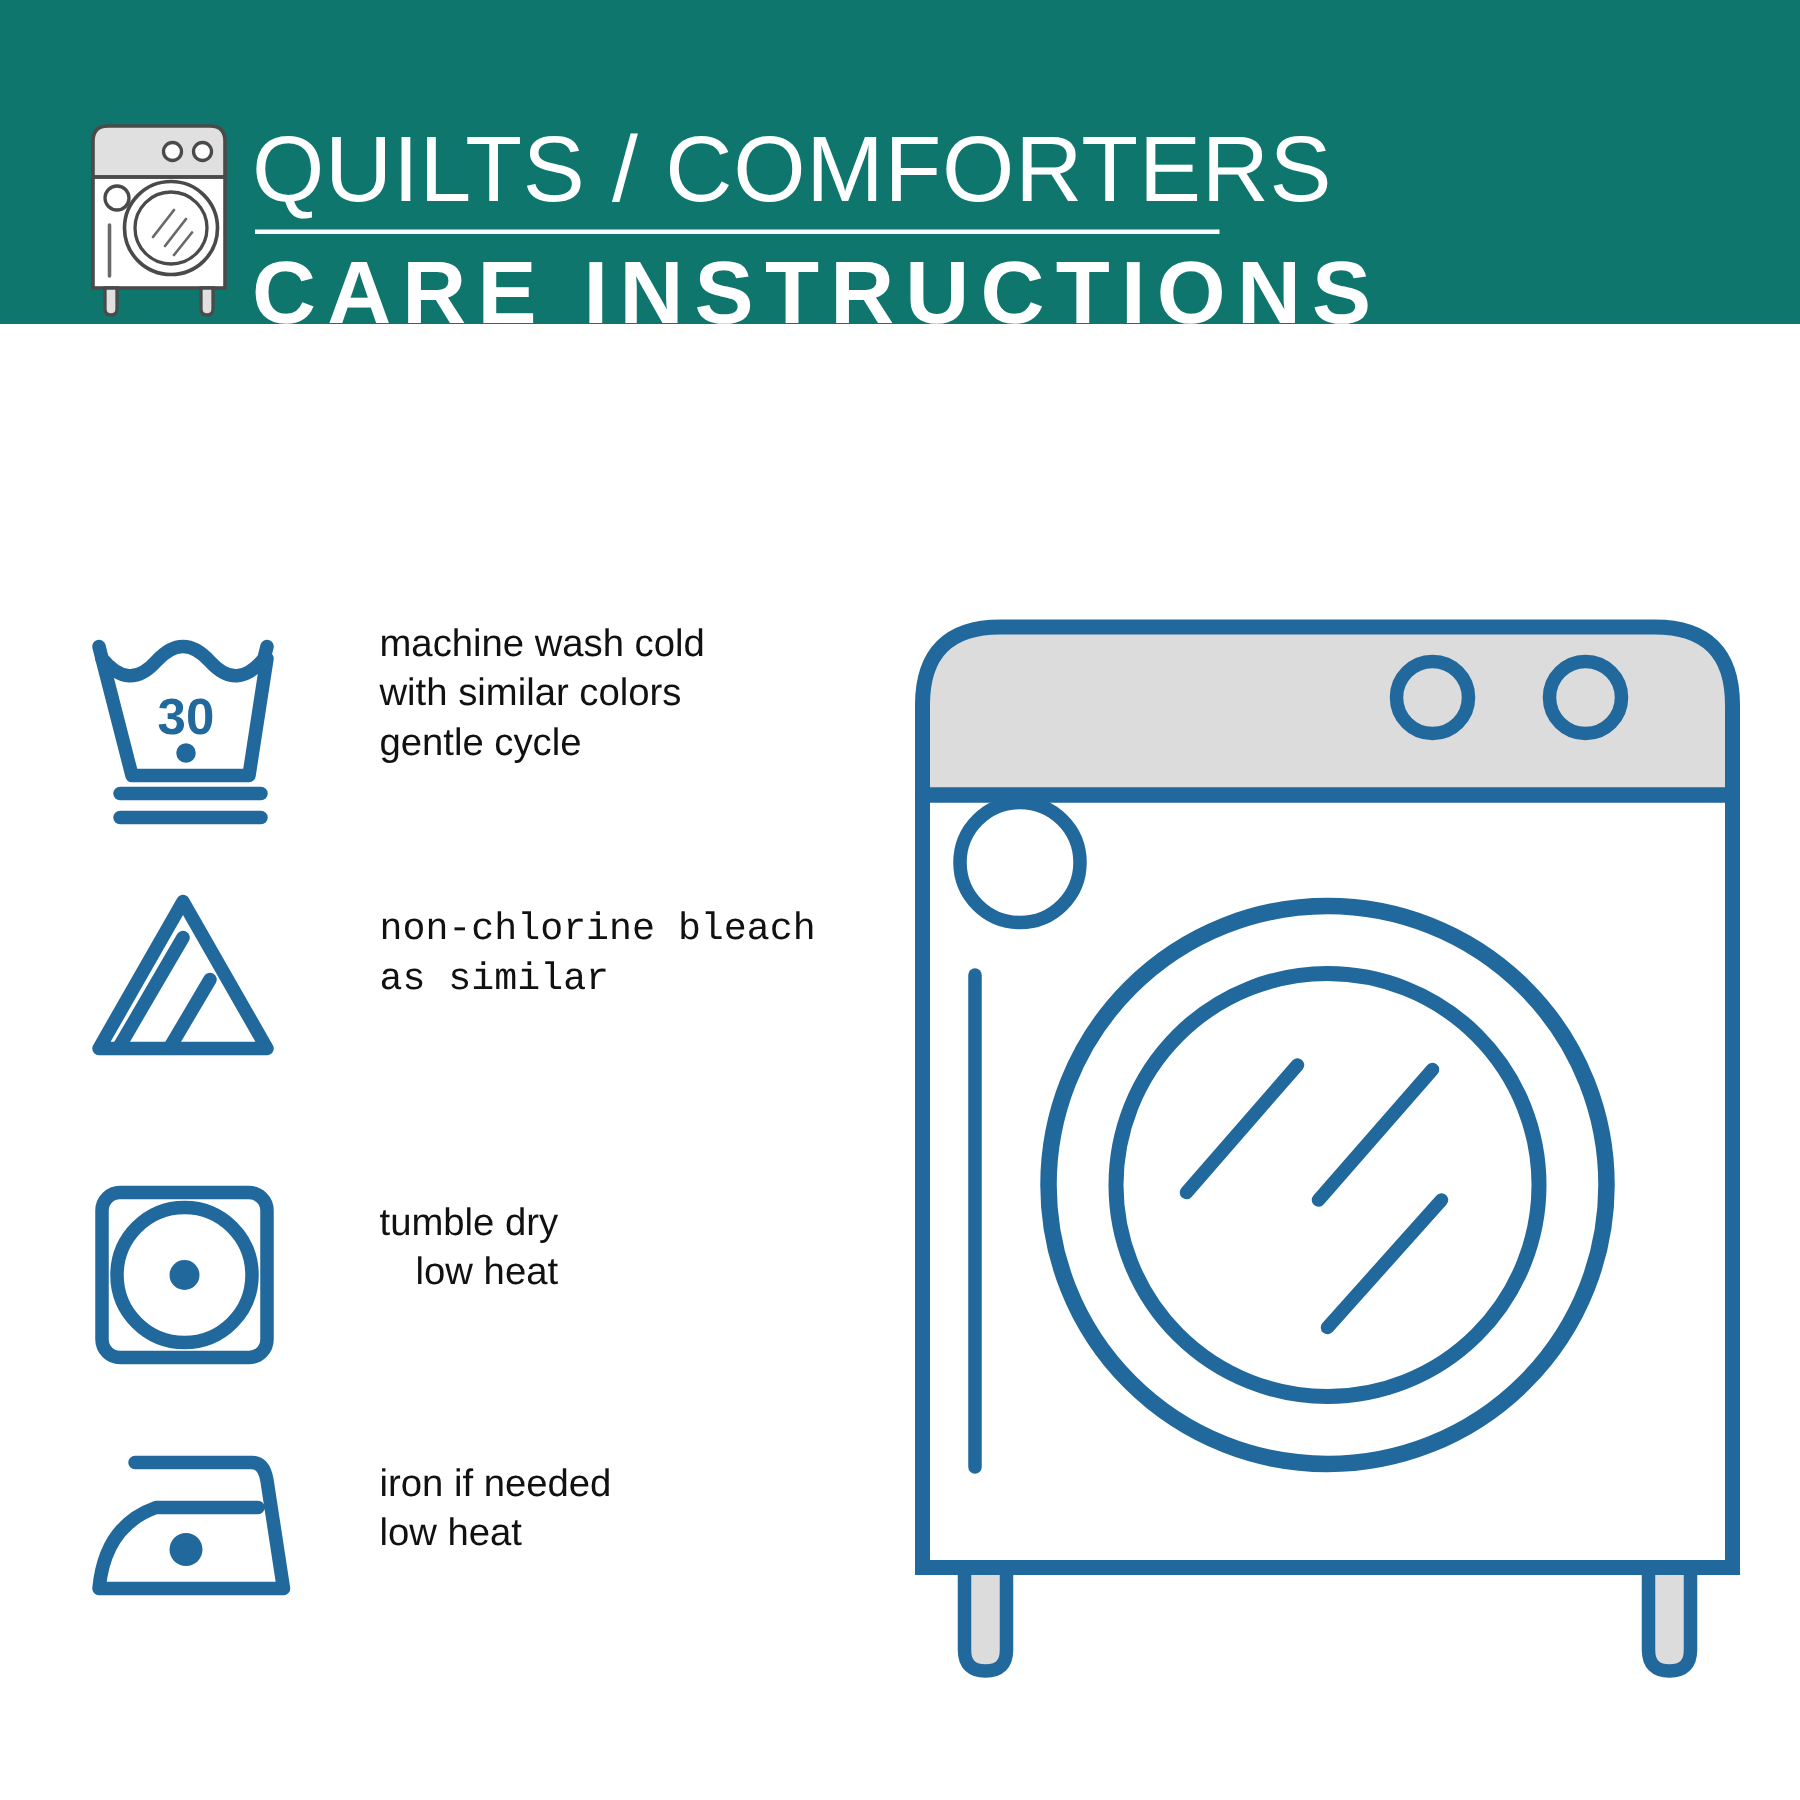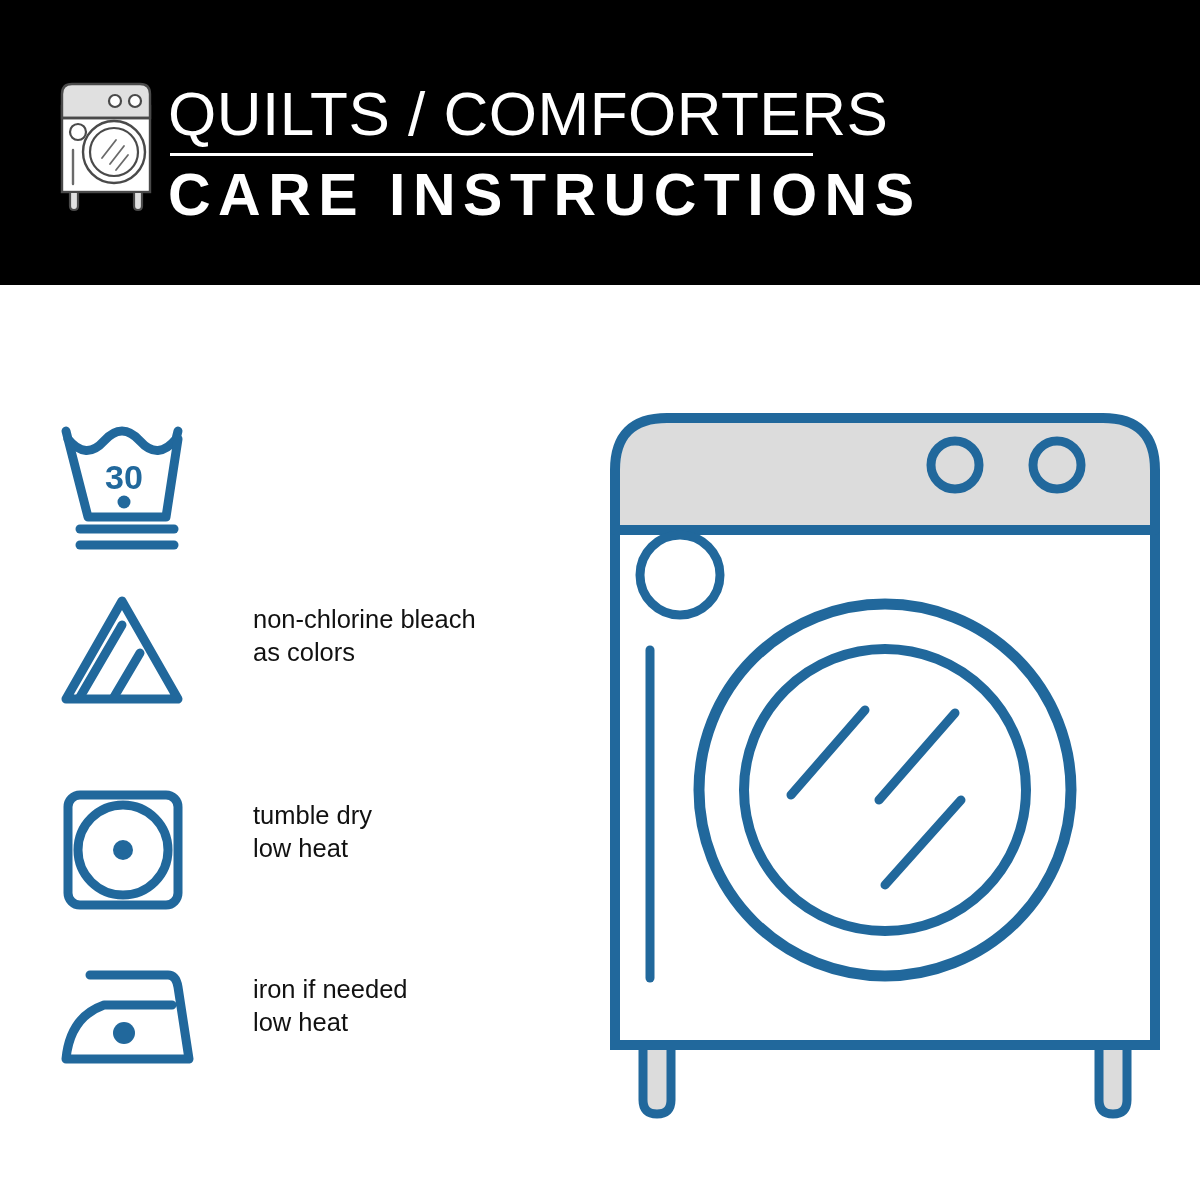--- a/index.html
+++ b/index.html
@@ -7,22 +7,22 @@
     width:1200px; height:1200px;
     background:#ffffff;
     font-family:"Liberation Sans", sans-serif;
     overflow:hidden;
   }
   .page { position:relative; width:1200px; height:1200px; background:#ffffff; }
 
   
   .header {
     position:absolute; left:0; top:0;
-    width:1200px; height:285px;
-    background:#000000;
+    width:1200px; height:216px;
+    background:#0f766e;
   }
   .header-logo {
     position:absolute; left:52px; top:80px;
     width:110px; height:135px;
   }
   .header-text {
     position:absolute; left:168px; top:82px;
     width:650px;
   }
   .title-main {
@@ -55,26 +55,26 @@
     width:150px; height:130px;
   }
   .care-row .txt {
     position:absolute; left:253px;
     font-size:25.5px;
     color:#111111;
     line-height:33px;
     font-weight:400;
   }
   .r0 { top:118px; }
-  .r1 { top:290px; }
+  .r1 { top:290px;font-family:Liberation Mono, monospace; }
   .r2 { top:486px; }
   .r3 { top:660px; }
   .r0 .txt { top:10px; }
   .r1 .txt { top:28px; }
-  .r2 .txt { top:28px; }
+  .r2 .txt { top:28px;text-align:right; }
   .r3 .txt { top:28px; }
 
   
   .machine { position:absolute; left:595px; top:400px; width:580px; height:730px; }
 
   svg { display:block; overflow:visible; }
 </style>
 </head>
 <body>
 
@@ -126,37 +126,42 @@
             <path d="M12 20 L32 98 L110 98 L122 20"></path>
           </g>
           <g stroke="#21689c" stroke-width="9" stroke-linecap="round">
             <line x1="24" y1="110" x2="118" y2="110"></line>
             <line x1="24" y1="126" x2="118" y2="126"></line>
           </g>
           <text x="68" y="70" font-family="'Liberation Sans',sans-serif" font-size="34" font-weight="700" fill="#21689c" text-anchor="middle">30</text>
           <circle cx="68" cy="83" r="6.5" fill="#21689c"></circle>
         </svg>
       </div>
+      <div class="txt">
+        <div>machine wash cold</div>
+        <div>with similar colors</div>
+        <div>gentle cycle</div>
+      </div>
     </div>
 
     <div class="care-row r1">
       <div class="sym">
         <svg width="150" height="130" viewBox="0 0 150 130">
           <g fill="none" stroke="#21689c" stroke-width="9" stroke-linejoin="round" stroke-linecap="round">
             <path d="M66 10 L122 108 L10 108 Z"></path>
           </g>
           <g stroke="#21689c" stroke-width="9" stroke-linecap="round">
             <line x1="66" y1="34" x2="24" y2="106"></line>
             <line x1="84" y1="62" x2="58" y2="106"></line>
           </g>
         </svg>
       </div>
       <div class="txt">
         <div>non-chlorine bleach</div>
-        <div>as colors</div>
+        <div>as similar</div>
       </div>
     </div>
 
     <div class="care-row r2">
       <div class="sym">
         <svg width="150" height="130" viewBox="0 0 150 130">
           <rect x="12" y="8" width="110" height="110" rx="12" ry="12" fill="none" stroke="#21689c" stroke-width="9"></rect>
           <circle cx="67" cy="63" r="45" fill="none" stroke="#21689c" stroke-width="9"></circle>
           <circle cx="67" cy="63" r="10" fill="#21689c"></circle>
         </svg>

